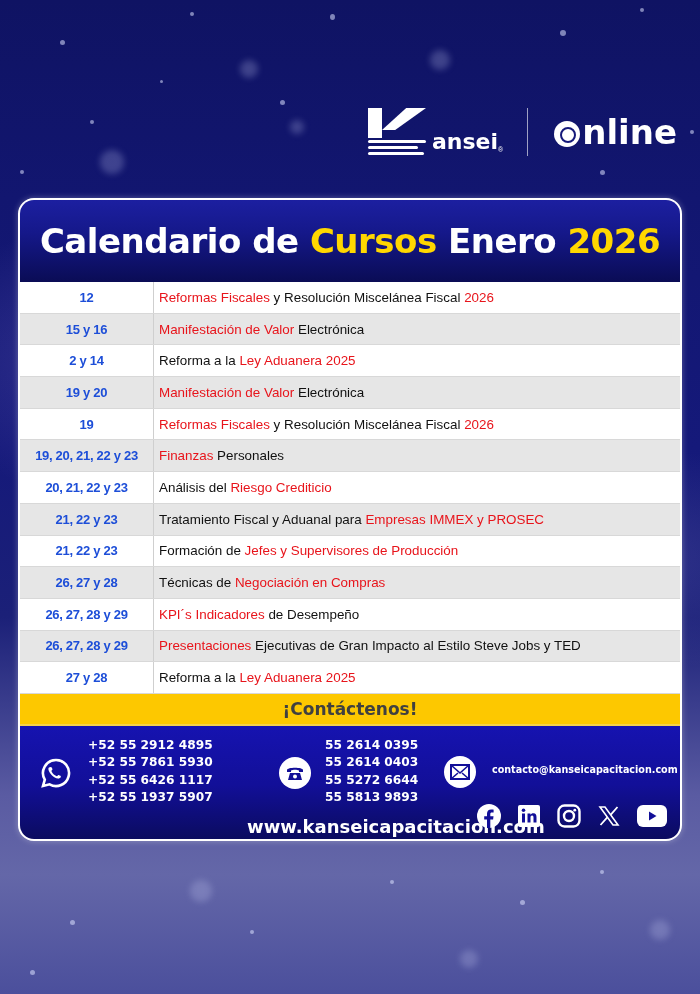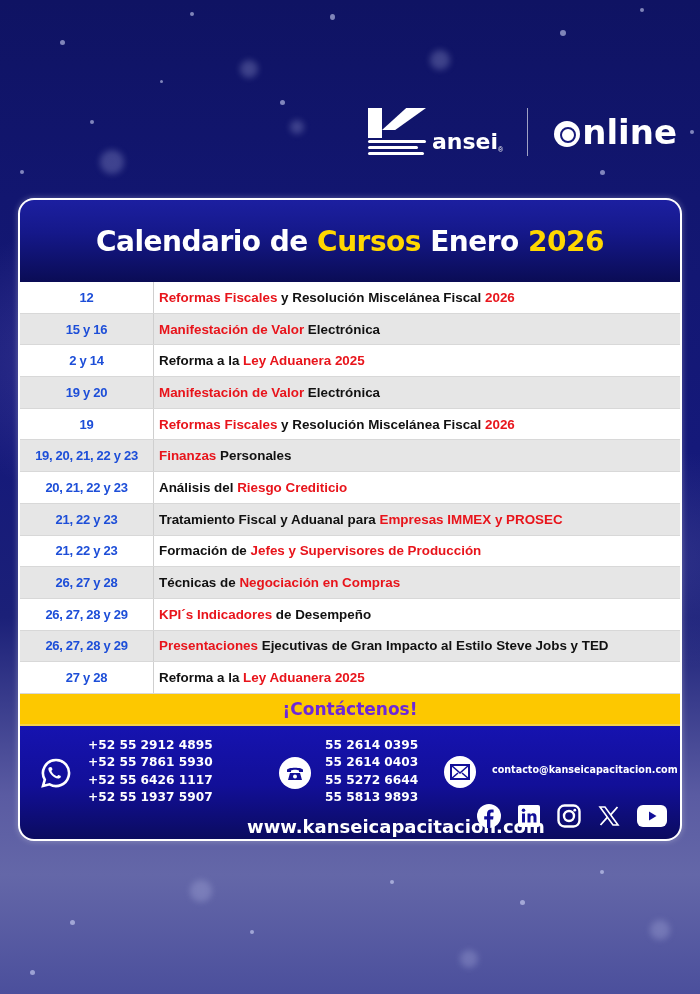--- a/index.html
+++ b/index.html
@@ -23,32 +23,32 @@
   .k-mark .wave { position: absolute; left: 0; width: 58px; height: 3px; background: #fff; border-radius: 2px; }
   .brand-name { font-family: "DejaVu Sans", sans-serif; font-size: 22px; font-weight: bold; margin-left: 6px; margin-top: 18px; letter-spacing: 0; }
   .brand-reg { font-size: 7px; margin-top: 34px; }
   .logo-divider { width: 1px; height: 48px; background: rgba(255,255,255,0.6); margin: 0 26px 0 24px; }
   .online { font-family: "DejaVu Sans", sans-serif; font-size: 34px; font-weight: bold; display: flex; align-items: center; }
   .globe { width: 26px; height: 26px; border-radius: 50%; background: #fff; position: relative; margin-right: 2px; margin-top: 4px; }
   .globe::after { content: ""; position: absolute; left: 6px; top: 6px; width: 12px; height: 12px; border-radius: 50%; border: 2px solid #15197a; }
 
   
   .card { position: absolute; left: 18px; top: 198px; width: 664px; height: 643px; border: 2px solid #fff; border-radius: 16px; overflow: hidden; background: #fff; box-shadow: 0 0 6px rgba(255,255,255,0.3); }
-  .card-title { height: 82px; background: linear-gradient(180deg, #1c1fa0 0%, #15188a 40%, #0a0c55 100%); display: flex; align-items: center; justify-content: center; color: #fff; font-family: "DejaVu Sans", sans-serif; font-weight: bold; font-size: 28px; letter-spacing: -0.5px; }
+  .card-title { height: 82px; background: linear-gradient(180deg, #1c1fa0 0%, #15188a 40%, #0a0c55 100%); display: flex; align-items: center; justify-content: center; color: #fff; font-family: "DejaVu Sans", sans-serif; font-weight: bold; font-size: 34px; letter-spacing: -0.5px; }
   .card-title .hl { color: #ffd700; }
   .card-title .space { white-space: pre; }
 
   .row { display: flex; height: 31.7px; border-bottom: 1px solid #d8d8d8; }
   .row:nth-child(even) { background: #e6e6e6; }
   .row:nth-child(odd) { background: #ffffff; }
   .row .date { width: 134px; border-right: 1px solid #cfcfcf; display: flex; align-items: center; justify-content: center; font-size: 13px; color: #1d4ed8; font-weight: bold; letter-spacing: -0.3px; }
-  .row .course { flex: 1; display: flex; align-items: center; padding-left: 5px; font-size: 13.4px; font-weight: bold; color: #111; white-space: pre; }
+  .row .course { flex: 1; display: flex; align-items: center; padding-left: 5px; font-size: 13.4px; font-weight: normal; color: #111; white-space: pre; }
   .row .course .r { color: #e8141b; }
 
-  .contact-banner { height: 32px; background: #fdc800; border-bottom: 2px solid #f5d24a; display: flex; align-items: center; justify-content: center; font-family: "DejaVu Sans", sans-serif; font-size: 17px; font-weight: bold; color: #6d28d9; }
+  .contact-banner { height: 32px; background: #fdc800; border-bottom: 2px solid #f5d24a; display: flex; align-items: center; justify-content: center; font-family: "DejaVu Sans", sans-serif; font-size: 17px; font-weight: bold; color: #404040; }
 
   .contact { position: relative; height: 118px; background: linear-gradient(180deg, #1613b0 0%, #120f98 50%, #0a0b5a 100%); color: #fff; }
   .icon-circle { position: absolute; width: 32px; height: 32px; border-radius: 50%; background: #fff; display: flex; align-items: center; justify-content: center; }
   .phone-list { position: absolute; font-family: "DejaVu Sans", sans-serif; font-weight: bold; font-size: 12.2px; line-height: 17.5px; }
   .email { position: absolute; left: 472px; top: 38px; font-family: "DejaVu Sans", sans-serif; font-weight: bold; font-size: 9.6px; }
   .website { position: absolute; left: 227px; top: 90px; font-family: "DejaVu Sans", sans-serif; font-weight: bold; font-size: 18px; }
   .socials { position: absolute; left: 456px; top: 77px; display: flex; align-items: center; gap: 14px; }
   .social { width: 26px; height: 26px; display: flex; align-items: center; justify-content: center; }
 </style>
 </head>

